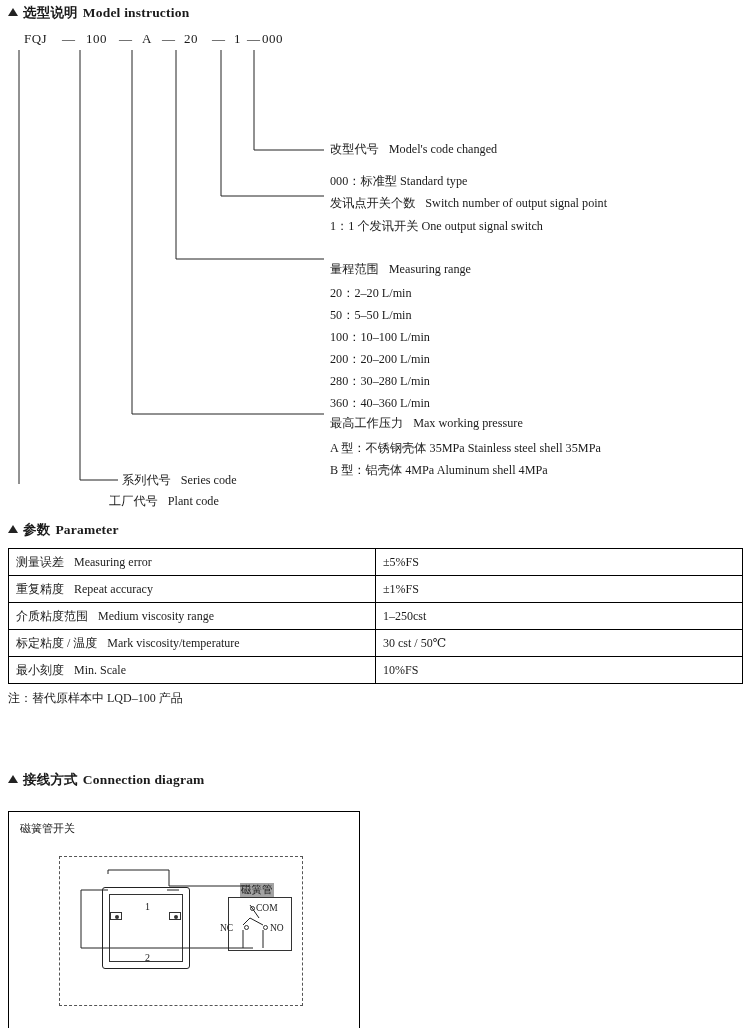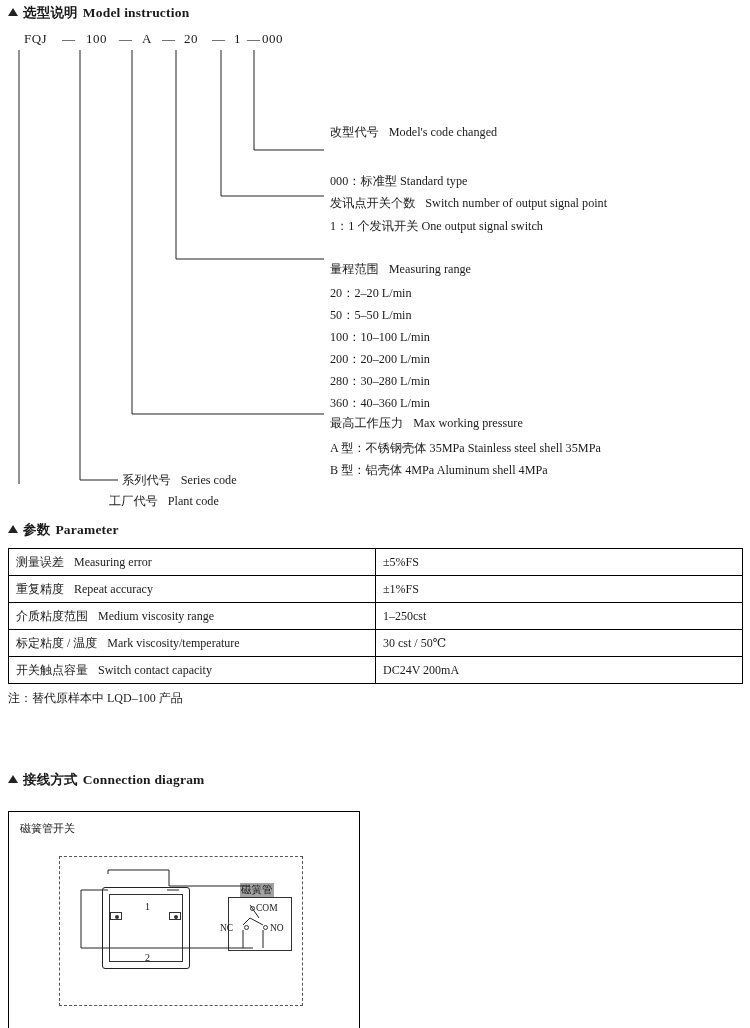--- a/index.html
+++ b/index.html
@@ -251,21 +251,21 @@
         <path d="M124,46 L124,410 L316,410"></path>
 
         <path d="M72,46 L72,476 L110,476"></path>
 
         <path d="M11,46 L11,497 L97,497"></path>
       </g>
     </svg>
 
     <div class="legend">
 
-      <div class="row" style="left:322px; top:121px;">
+      <div class="row" style="left:322px; top:138px;">
         <span class="cn">改型代号</span><span class="gap"></span><span class="en">Model's code changed</span>
       </div>
       <div class="row" style="left:322px; top:170px;">000：标准型  Standard type</div>
 
       <div class="row" style="left:322px; top:192px;">
         <span class="cn">发讯点开关个数</span><span class="gap"></span><span class="en">Switch number of output signal point</span>
       </div>
       <div class="row" style="left:322px; top:215px;">1：1 个发讯开关 One output signal switch</div>
 
       <div class="row" style="left:322px; top:258px;">
@@ -323,23 +323,23 @@
           <td class="c2">1–250cst</td>
         </tr>
         <tr>
           <td class="c1">
             <span>标定粘度 / 温度</span><span class="gap"></span><span>Mark viscosity/temperature</span>
           </td>
           <td class="c2">30 cst / 50℃</td>
         </tr>
         <tr>
           <td class="c1">
-            <span>开关触点容量</span><span class="gap"></span><span>Switch contact capacity</span>
+            <span>最小刻度</span><span class="gap"></span><span>Min. Scale</span>
           </td>
-          <td class="c2">DC24V 200mA</td>
+          <td class="c2">10%FS</td>
         </tr>
       </tbody>
     </table>
 
     <div class="note">注：替代原样本中 LQD–100 产品</div>
   </div>
 
   <div id="connection-section">
     <div class="section-head">
       <span class="tri"></span>

